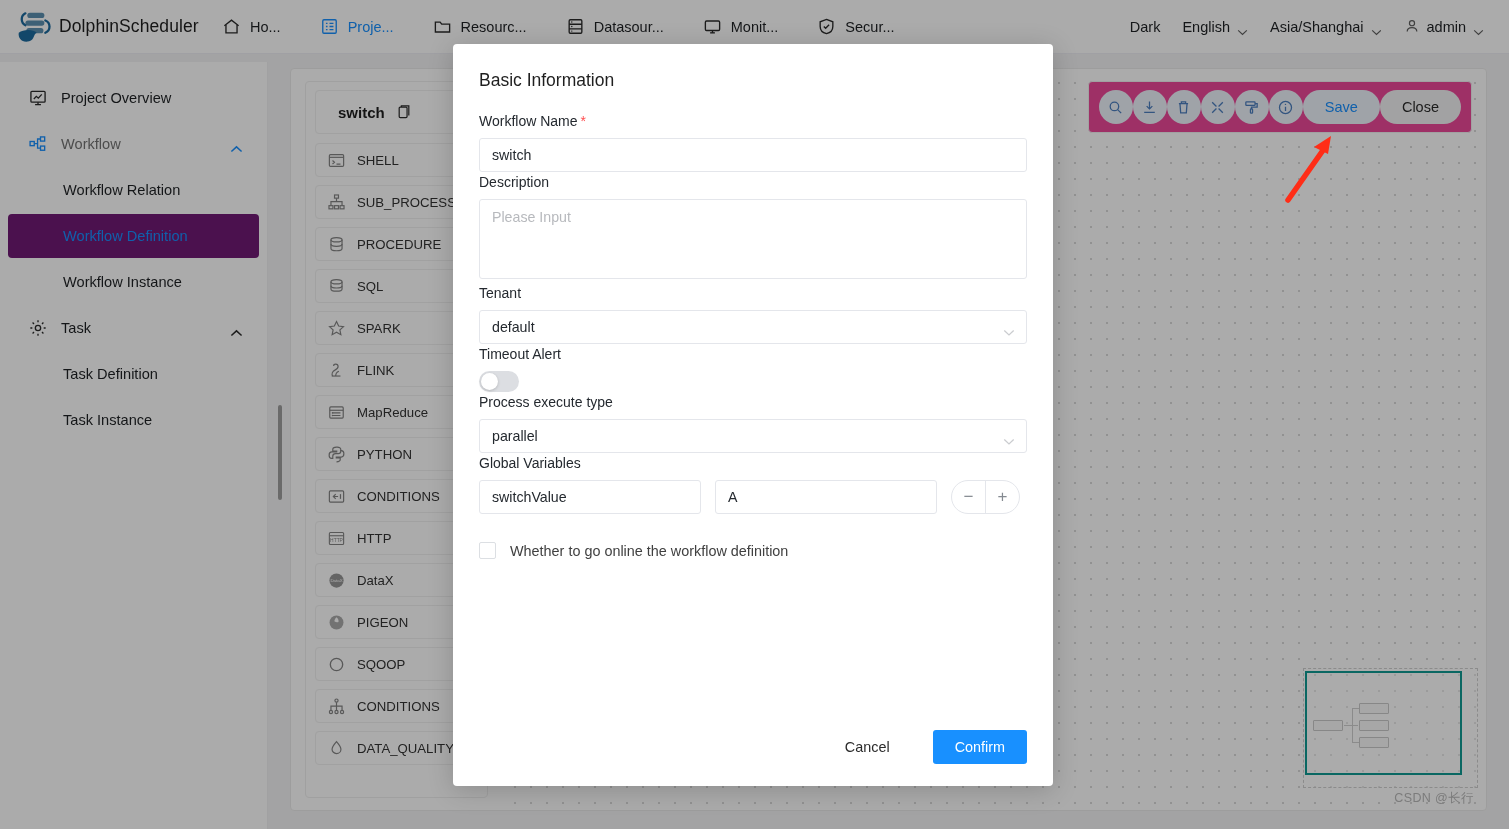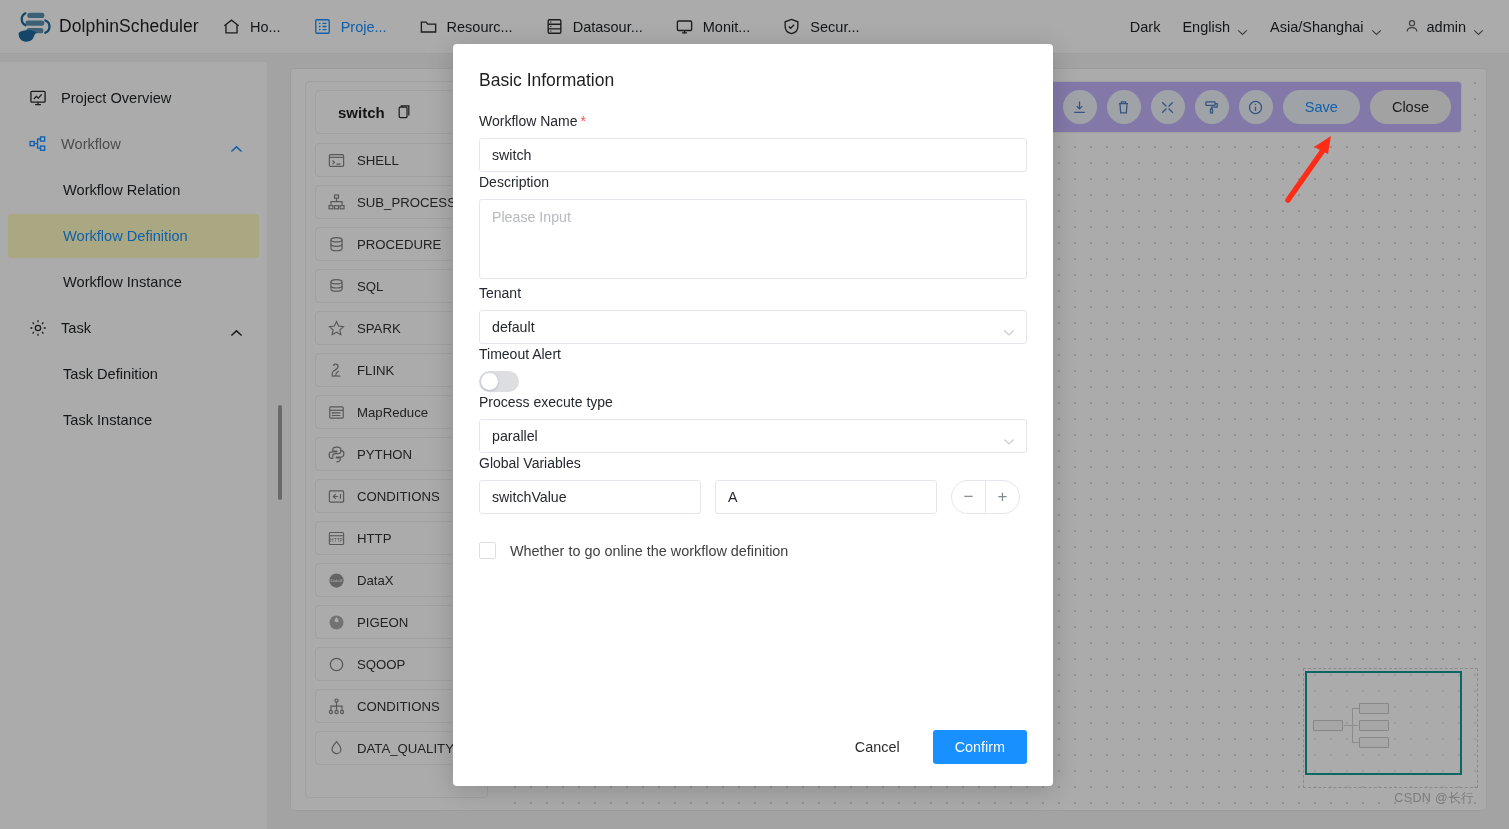--- a/index.html
+++ b/index.html
@@ -26,21 +26,21 @@
     position: absolute; top: 0; left: 0; right: 0; height: 54px;
     background: #ffffff;
     display: flex; align-items: center;
     border-bottom: 1px solid #efeff5;
     z-index: 5;
   }
   .brand { display: flex; align-items: center; gap: 7px; padding-left: 14px; width: 210px; flex: none;}
   .brand-logo { width: 38px; height: 34px; flex: none; }
   .brand-name { font-size: 17.5px; color: #1f1f1f; letter-spacing: .1px; }
 
-  .nav { display: flex; align-items: flex-start; flex: 1; gap: 8px; }
+  .nav { display: flex; align-items: flex-start; flex: 1; gap: 15px; }
   .nav-item {
     display: flex; align-items: center; gap: 9px;
     padding: 0 12px; height: 54px; cursor: pointer;
     font-size: 14.5px; color: #1f2225; white-space: nowrap;
   }
   .nav-item.active { color: #1890ff; }
   .nav-item .ic { width: 19px; height: 19px; display: block; flex: none; }
 
   .header-right { display: flex; align-items: center; gap: 0; padding-right: 14px; }
   .hr-item {
@@ -58,21 +58,21 @@
     z-index: 4;
   }
   .side-row {
     display: flex; align-items: center; height: 44px;
     margin: 2px 8px; border-radius: 4px; cursor: pointer;
     font-size: 14.6px; color: #1f2225; position: relative;
   }
   .side-row .sic { width: 20px; height: 20px; margin-left: 20px; margin-right: 13px; flex: none; }
   .side-row.child { padding-left: 55px; }
   .side-row.active-group { color: #737373; }
-  .side-row.selected { background: #fef9c3; color: #1890ff; }
+  .side-row.selected { background: #701a75; color: #1890ff; }
   .side-chevron { position: absolute; right: 16px; width: 13px; height: 8px; }
 
   .side-scrollbar {
     position: absolute; left: 278px; top: 405px; width: 4px; height: 95px;
     background: #9f9f9f; border-radius: 3px; z-index: 6;
   }
 
   
   .main {
     position: absolute; top: 54px; left: 268px; right: 0; bottom: 0;
@@ -102,23 +102,23 @@
     display: flex; align-items: center; gap: 11px;
     height: 34px; padding-left: 11px; margin-bottom: 8px;
     border: 1px solid #f0f0f0; border-radius: 4px;
     font-size: 13.2px; color: #333; cursor: grab;
     background: #fff;
   }
   .task-item .tic { width: 19px; height: 19px; flex: none; opacity: .72; }
 
   
   .toolbar {
-    position: absolute; top: 12px; right: 24px;
-    display: flex; align-items: center; gap: 10px;
-    background: #c4b5fd; border: 1px solid #f0f0f0; border-radius: 4px;
+    position: absolute; top: 12px; right: 14px;
+    display: flex; align-items: center; 
+    background: #ec4899; border: 1px solid #f0f0f0; border-radius: 4px;
     padding: 8px 10px; z-index: 3;
   }
   .tb-btn {
     width: 34px; height: 34px; border-radius: 50%;
     background: #eef3fb; display: flex; align-items: center; justify-content: center;
     cursor: pointer; flex: none;
   }
   .tb-btn svg { width: 17px; height: 17px; }
   .tb-text {
     height: 34px; padding: 0 22px; border-radius: 17px;
@@ -225,21 +225,21 @@
 
   .chk-row { display: flex; align-items: center; gap: 14px; margin-top: 28px; }
   .chk {
     width: 17px; height: 17px; border: 1px solid #dcdfe3; border-radius: 2px;
     background: #fff; cursor: pointer; flex: none;
   }
   .chk-label { font-size: 14.4px; color: #404040; }
 
   .modal-footer {
     position: absolute; right: 26px; bottom: 22px;
-    display: flex; align-items: center; gap: 17px;
+    display: flex; align-items: center; gap: 27px;
   }
   .btn-cancel {
     height: 34px; padding: 0 16px; border: none; background: transparent;
     font-size: 14.4px; color: #2b2b2b; cursor: pointer;
     font-family: "Liberation Sans", sans-serif;
   }
   .btn-confirm {
     height: 34px; padding: 0 22px; border: none; border-radius: 3px;
     background: #1890ff; color: #fff; font-size: 14.4px; cursor: pointer;
     font-family: "Liberation Sans", sans-serif;

